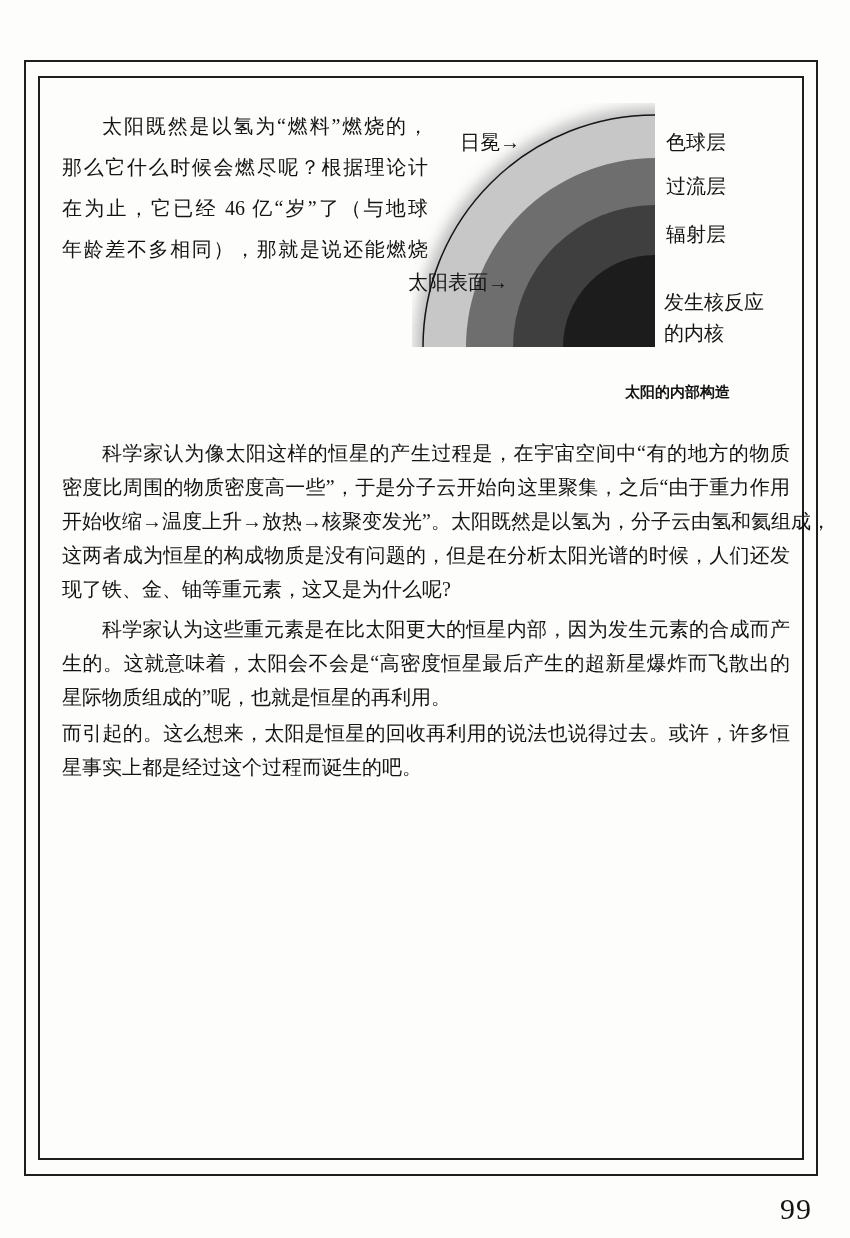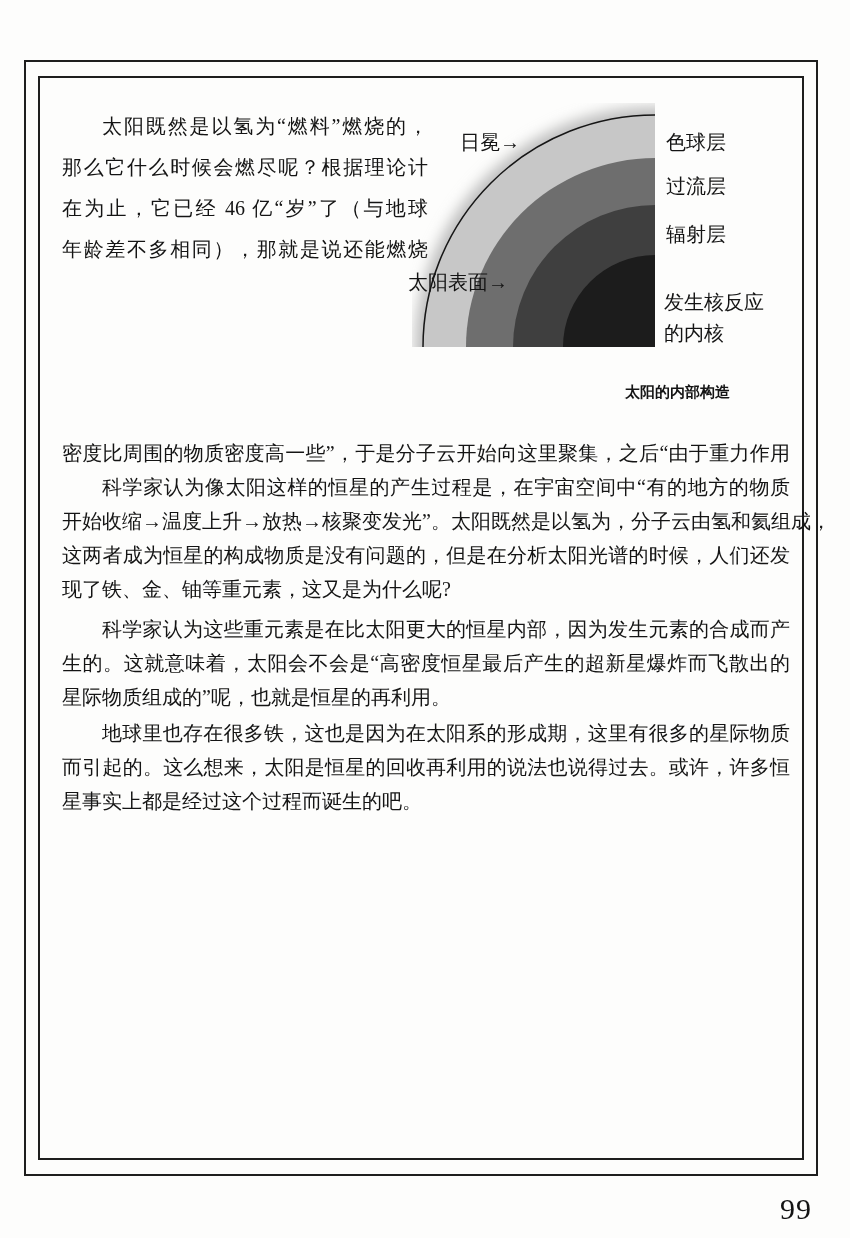--- a/index.html
+++ b/index.html
@@ -86,34 +86,33 @@
   <div class="fig-label" style="left:666px; top:219px;">辐射层</div>
   <div class="fig-label" style="left:664px; top:287px;">
     <div>发生核反应</div>
     <div>的内核</div>
   </div>
 
   <div class="fig-caption">太阳的内部构造</div>
 
 
   <div class="bodypara" style="top:436px;">
+    <div class="line first">科学家认为像太阳这样的恒星的产生过程是，在宇宙空间中“有的地方的物质</div>
     <div class="line">密度比周围的物质密度高一些”，于是分子云开始向这里聚集，之后“由于重力作用</div>
-    <div class="line first">科学家认为像太阳这样的恒星的产生过程是，在宇宙空间中“有的地方的物质</div>
     <div class="line">开始收缩→温度上升→放热→核聚变发光”。太阳既然是以氢为，分子云由氢和氦组成，</div>
     <div class="line">这两者成为恒星的构成物质是没有问题的，但是在分析太阳光谱的时候，人们还发</div>
     <div class="line last">现了铁、金、铀等重元素，这又是为什么呢?</div>
   </div>
 
   <div class="bodypara" style="top:612px;">
     <div class="line first">科学家认为这些重元素是在比太阳更大的恒星内部，因为发生元素的合成而产</div>
     <div class="line">生的。这就意味着，太阳会不会是“高密度恒星最后产生的超新星爆炸而飞散出的</div>
     <div class="line last">星际物质组成的”呢，也就是恒星的再利用。</div>
   </div>
 
   <div class="bodypara" style="top:716px;">
-    <div class="line first">地球里也存在很多铁，这也是因为在太阳系的形成期，这里有很多的星际物质</div>
     <div class="line">而引起的。这么想来，太阳是恒星的回收再利用的说法也说得过去。或许，许多恒</div>
     <div class="line last">星事实上都是经过这个过程而诞生的吧。</div>
   </div>
 
   <div class="page-number">99</div>
 
 </div>
 
 </body></html>

